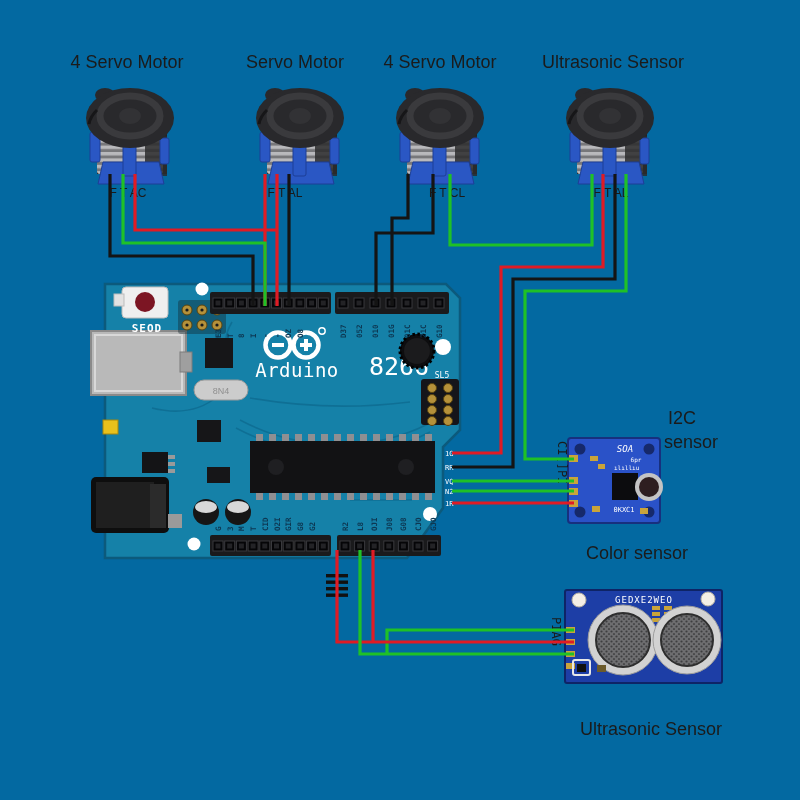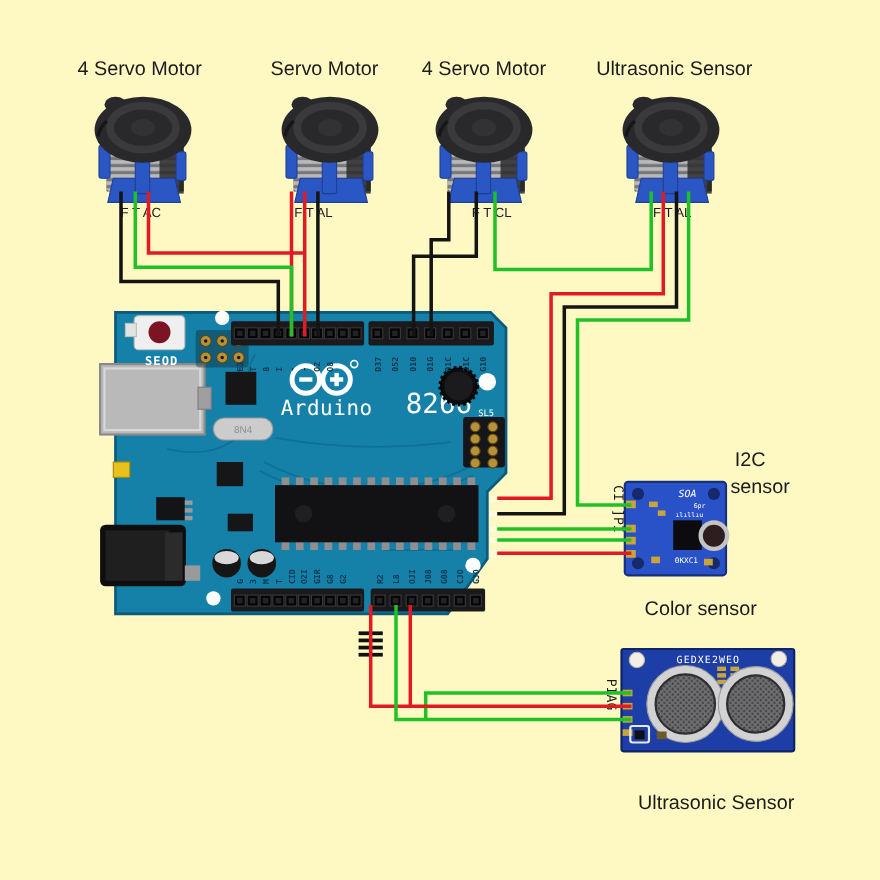--- a/index.html
+++ b/index.html
@@ -1,16 +1,16 @@
 <!DOCTYPE html>
 <html><head>
 <meta charset="utf-8">
 <style>
   html,body{margin:0;padding:0;background:#ffffff;}
-  .stage{position:relative;width:800px;height:800px;background:#fef9c3;overflow:hidden;}
+  .stage{position:relative;width:800px;height:800px;background:#0369a1;overflow:hidden;}
   svg{position:absolute;left:0;top:0;}
   text{font-family:"Liberation Sans",sans-serif;}
   .title-label{font-size:18px;fill:#1b1b1b;}
   .wire-label{font-size:12px;fill:#1a1a1a;}
   .caption{font-size:18px;fill:#1b1b1b;}
   .board-text{font-family:"DejaVu Sans Mono",monospace;fill:#ffffff;}
   .tiny-white{font-family:"DejaVu Sans Mono",monospace;fill:#ffffff;}
   .pin-label{font-family:"DejaVu Sans Mono",monospace;font-size:7.5px;font-weight:bold;fill:#0d3752;}
   .edge-label{font-family:"DejaVu Sans Mono",monospace;font-size:7px;fill:#ffffff;}
   .side-label{font-family:"DejaVu Sans Mono",monospace;font-size:12px;fill:#1a1a1a;}

